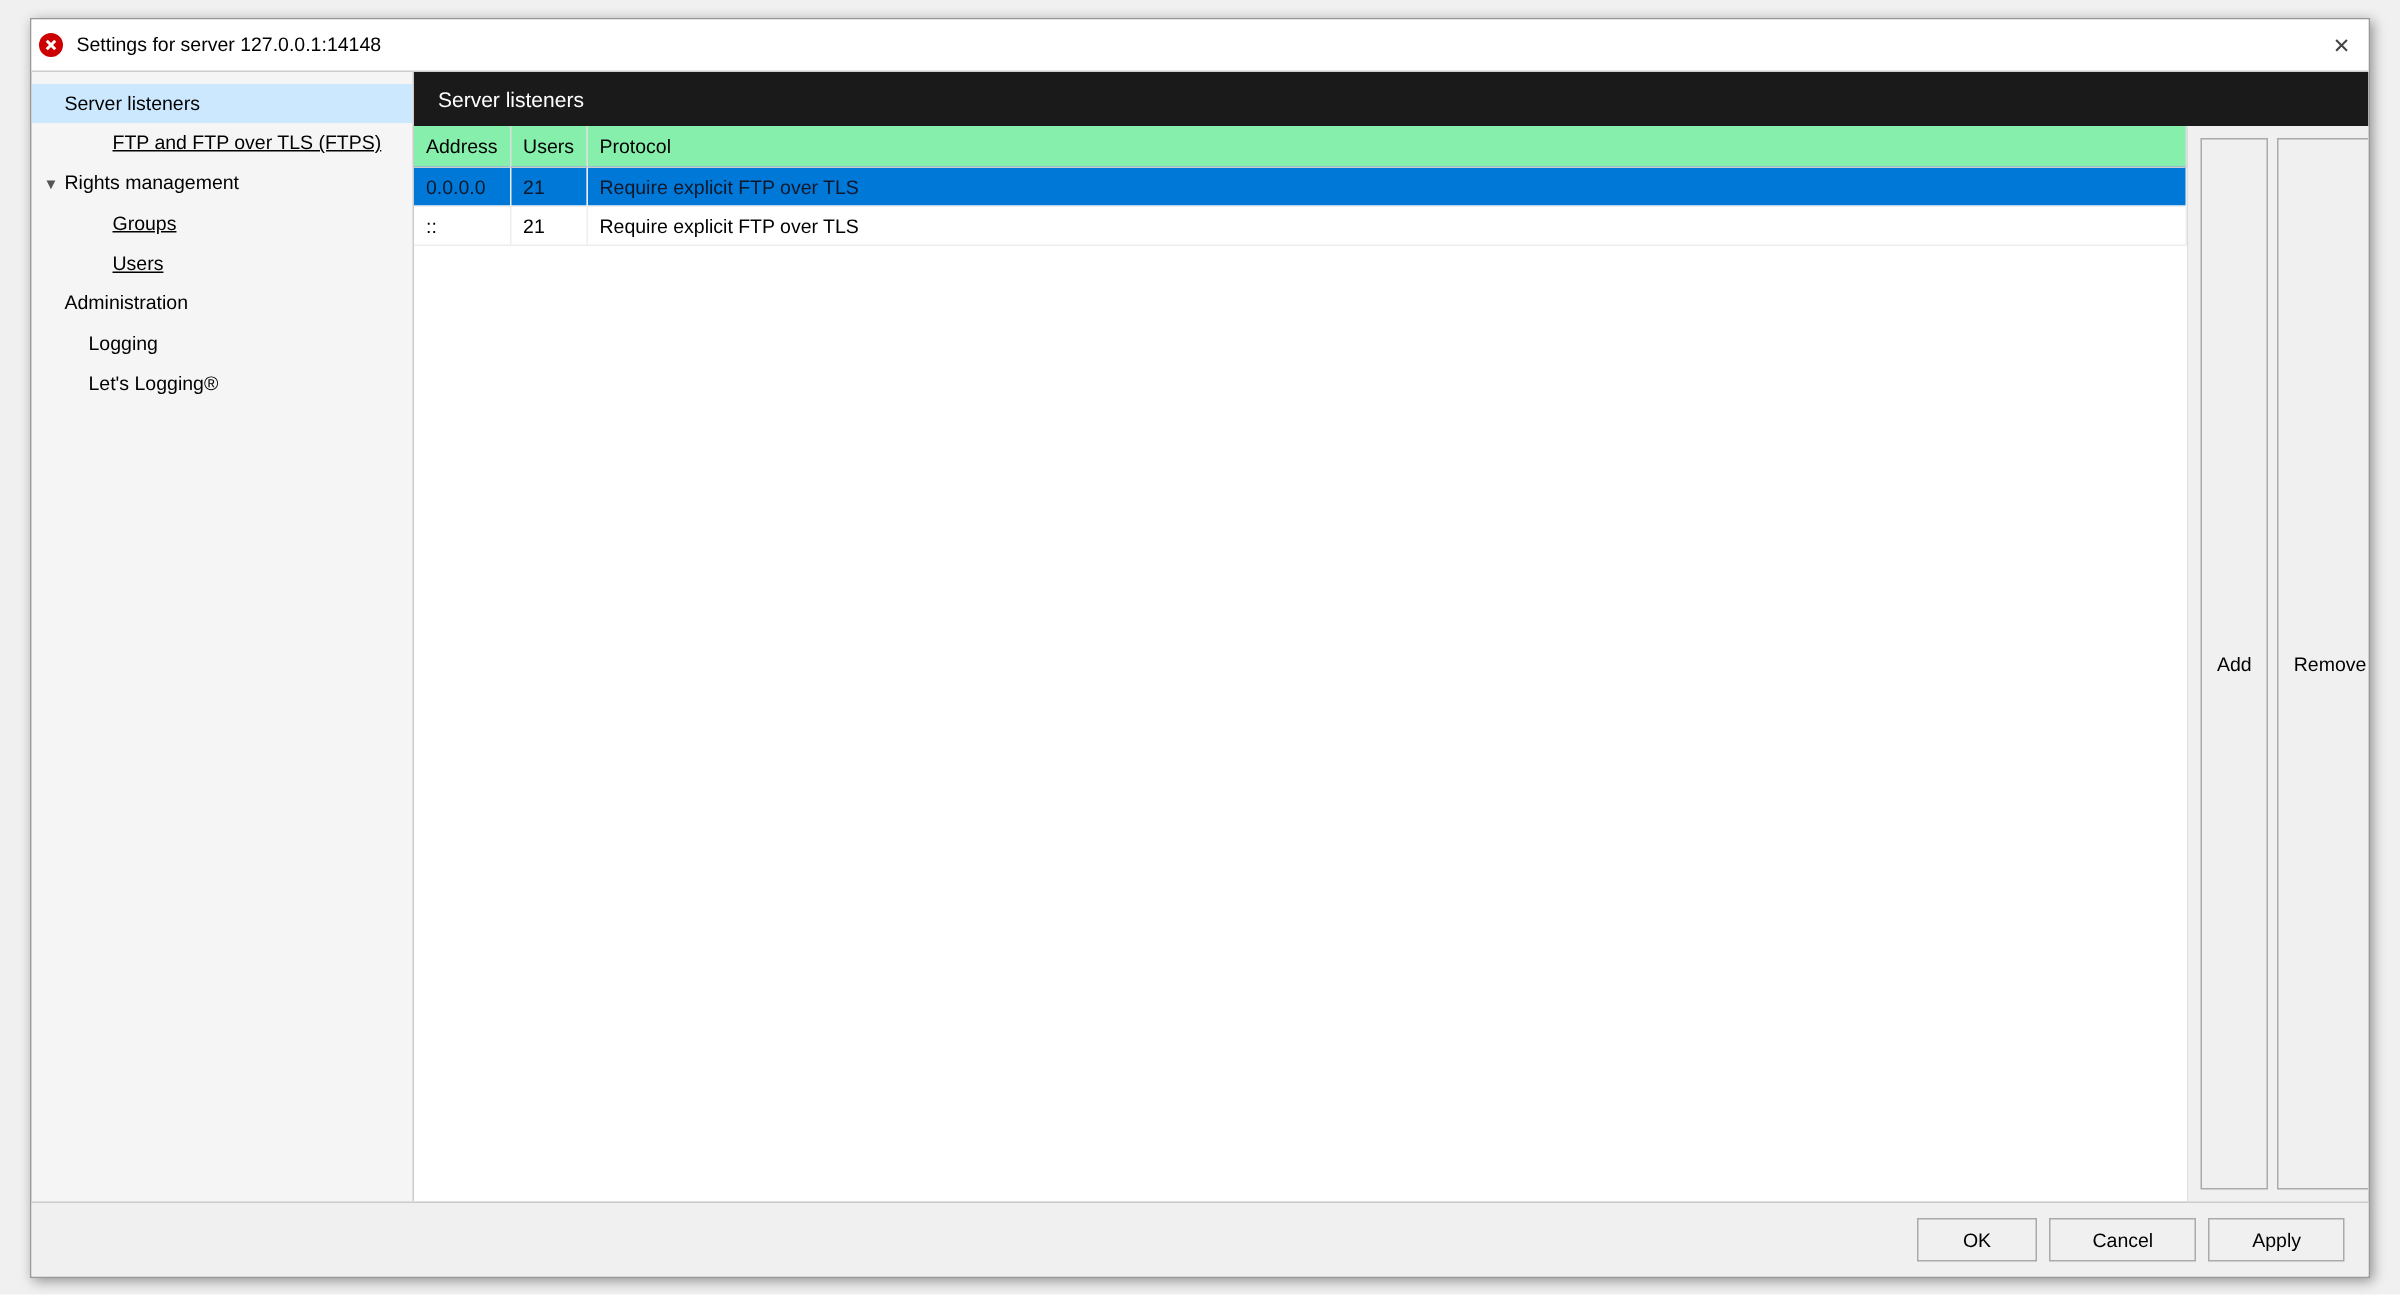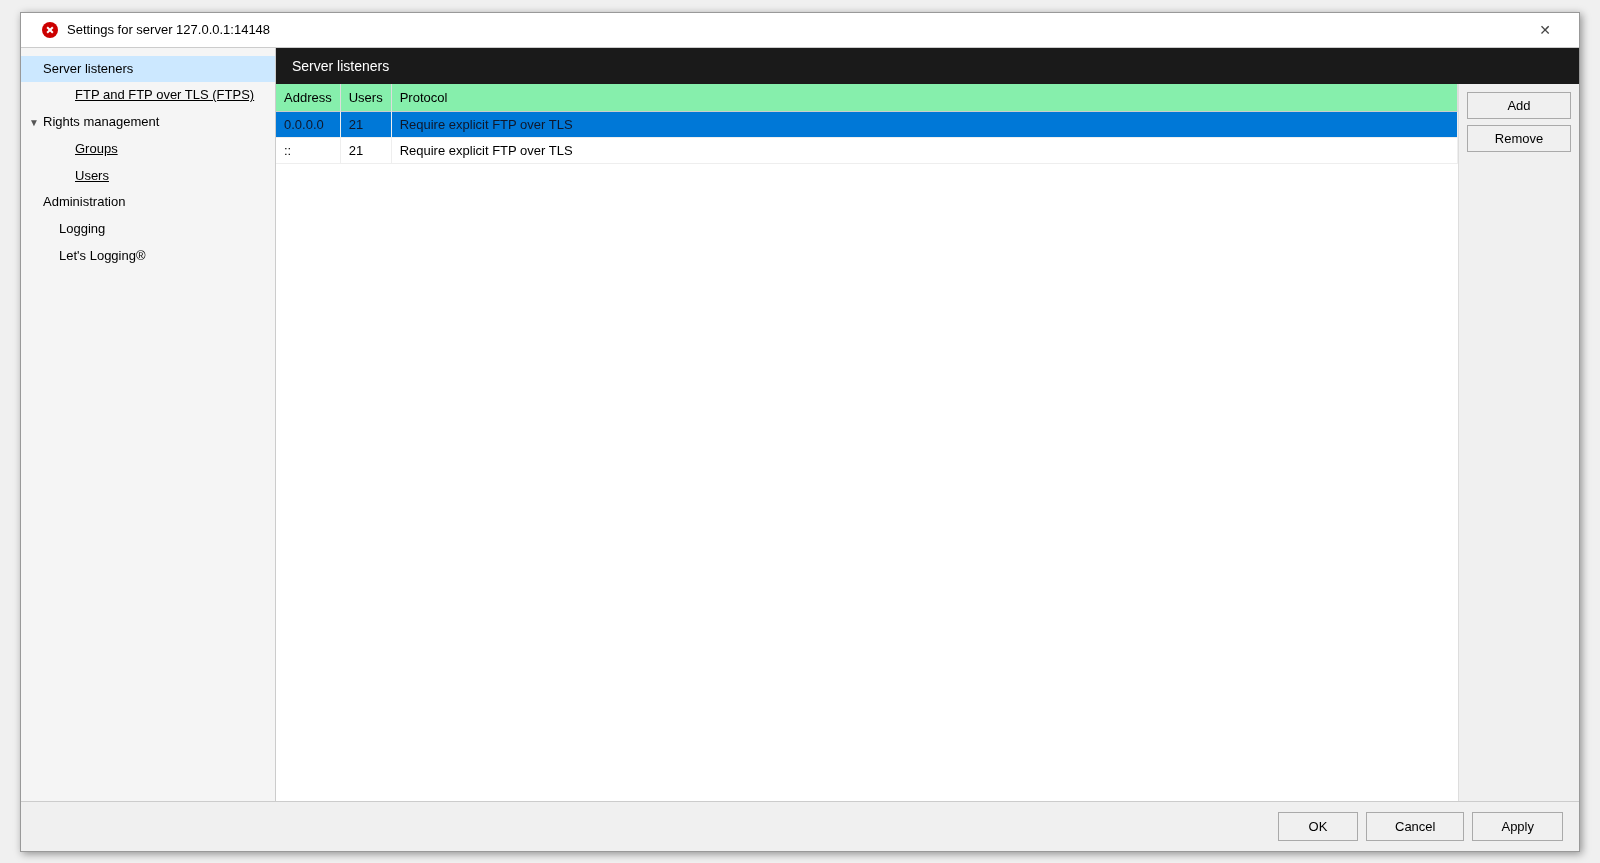--- a/index.html
+++ b/index.html
@@ -18,21 +18,21 @@
       background: #f0f0f0;
       border: 1px solid #999;
       box-shadow: 2px 2px 8px rgba(0,0,0,0.4);
       display: flex;
       flex-direction: column;
       position: relative;
     }
     .title-bar {
       background: #ffffff;
       border-bottom: 1px solid #ccc;
-      padding: 6px 20px;
+      padding: 6px 4px;
       display: flex;
       align-items: center;
       justify-content: space-between;
       flex-shrink: 0;
     }
     .title-bar-left {
       display: flex;
       align-items: center;
       gap: 8px;
     }
@@ -149,21 +149,21 @@
     }
     .listeners-table tbody tr.selected {
       background: #0078d7;
       color: #0f172a;
     }
     .table-actions {
       width: 120px;
       padding: 8px;
       flex-shrink: 0;
       display: flex;
-      flex-direction: column;
+      flex-direction: row;
       gap: 6px;
       background: #f0f0f0;
     }
     .action-btn {
       padding: 5px 10px;
       background: #f0f0f0;
       border: 1px solid #aaa;
       cursor: pointer;
       font-size: 13px;
       text-align: center;

